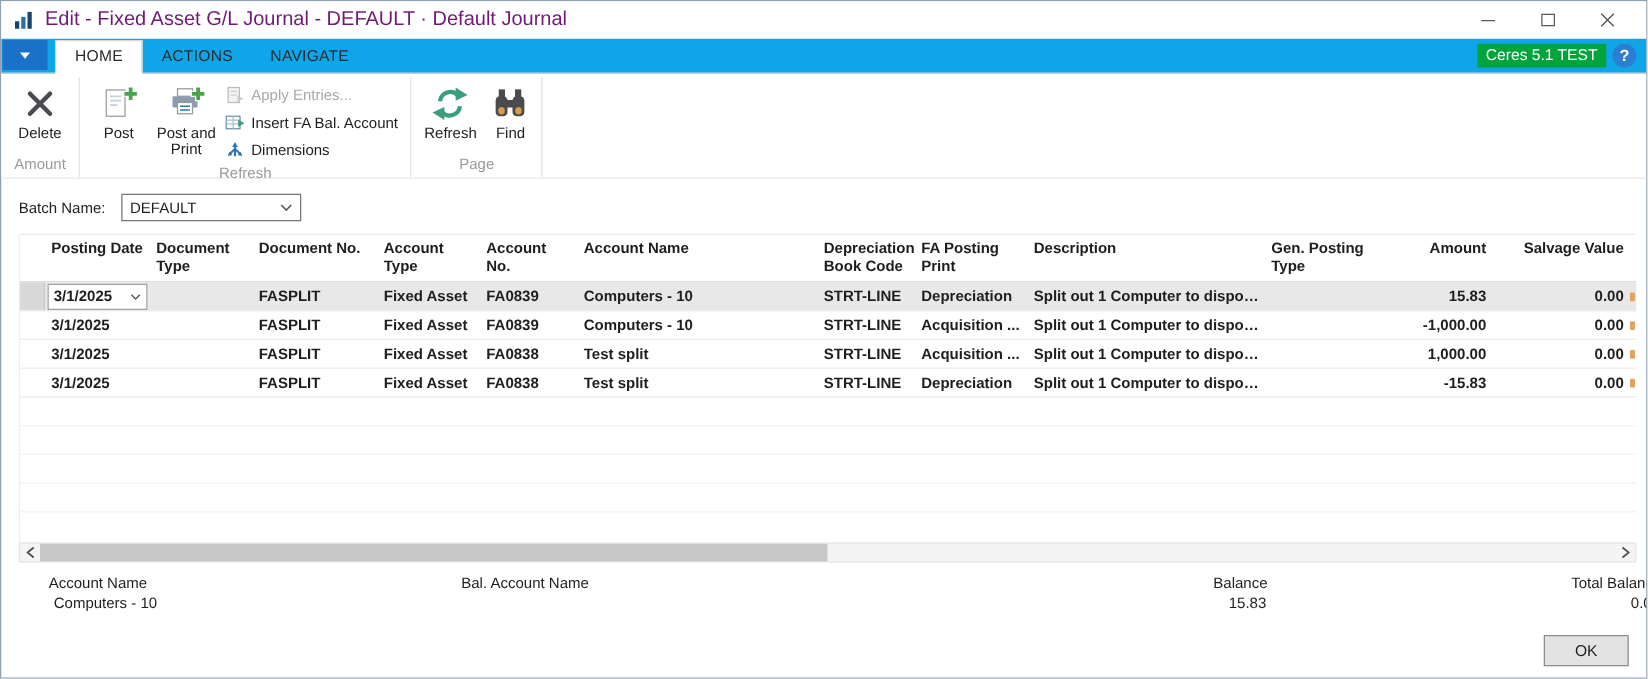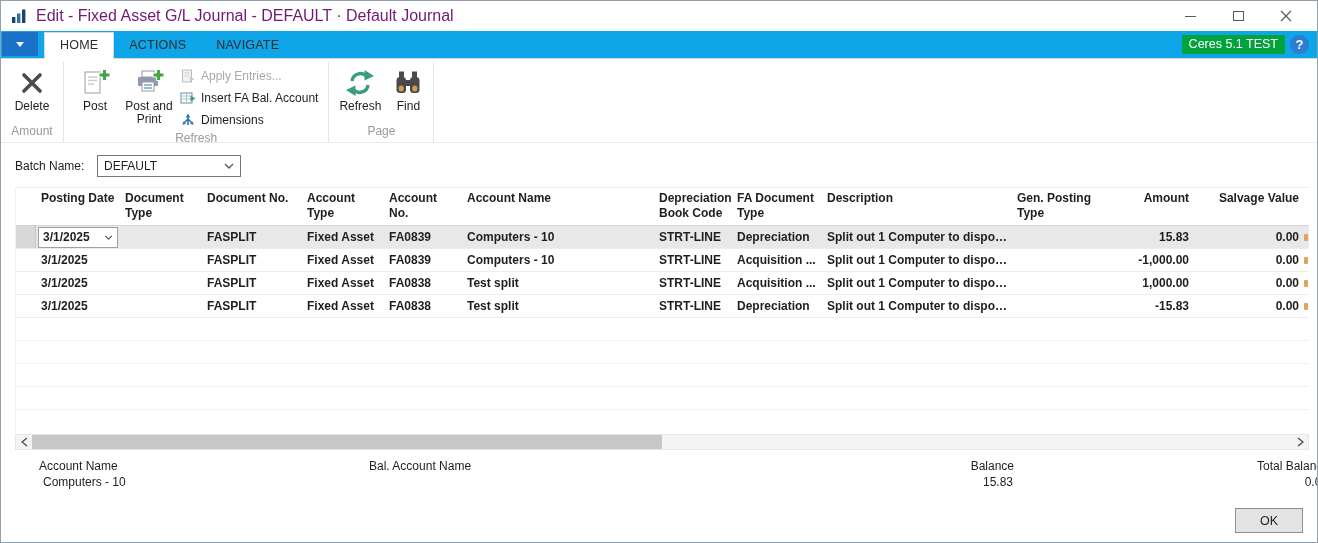--- a/index.html
+++ b/index.html
@@ -245,21 +245,21 @@
 
       <div class="grid-row grid-header">
         <div class="hcell"></div>
         <div class="hcell">Posting Date</div>
         <div class="hcell">Document Type</div>
         <div class="hcell">Document No.</div>
         <div class="hcell">Account Type</div>
         <div class="hcell">Account No.</div>
         <div class="hcell">Account Name</div>
         <div class="hcell">Depreciation Book Code</div>
-        <div class="hcell">FA Document Type</div>
+        <div class="hcell">FA Posting Print</div>
         <div class="hcell">Description</div>
         <div class="hcell">Gen. Posting Type</div>
         <div class="hcell num">Amount</div>
         <div class="hcell num">Salvage Value</div>
         <div class="hcell"></div>
       </div>
 
       <div class="grid-row drow selected">
         <div class="dcell gutter"></div>
         <div class="dcell" style="padding:0 2px;">

